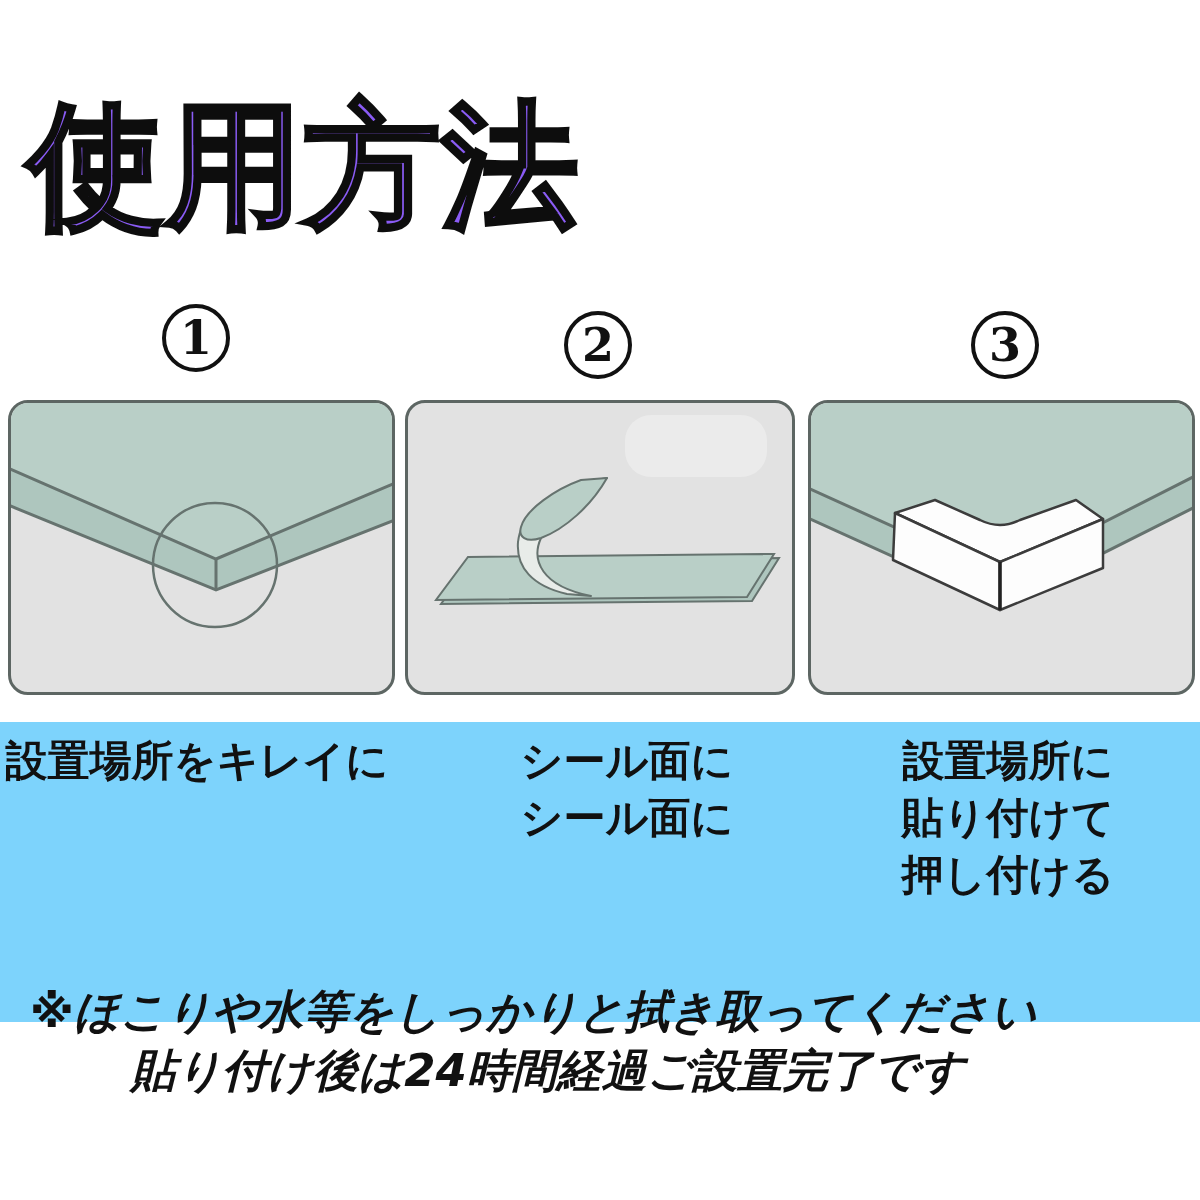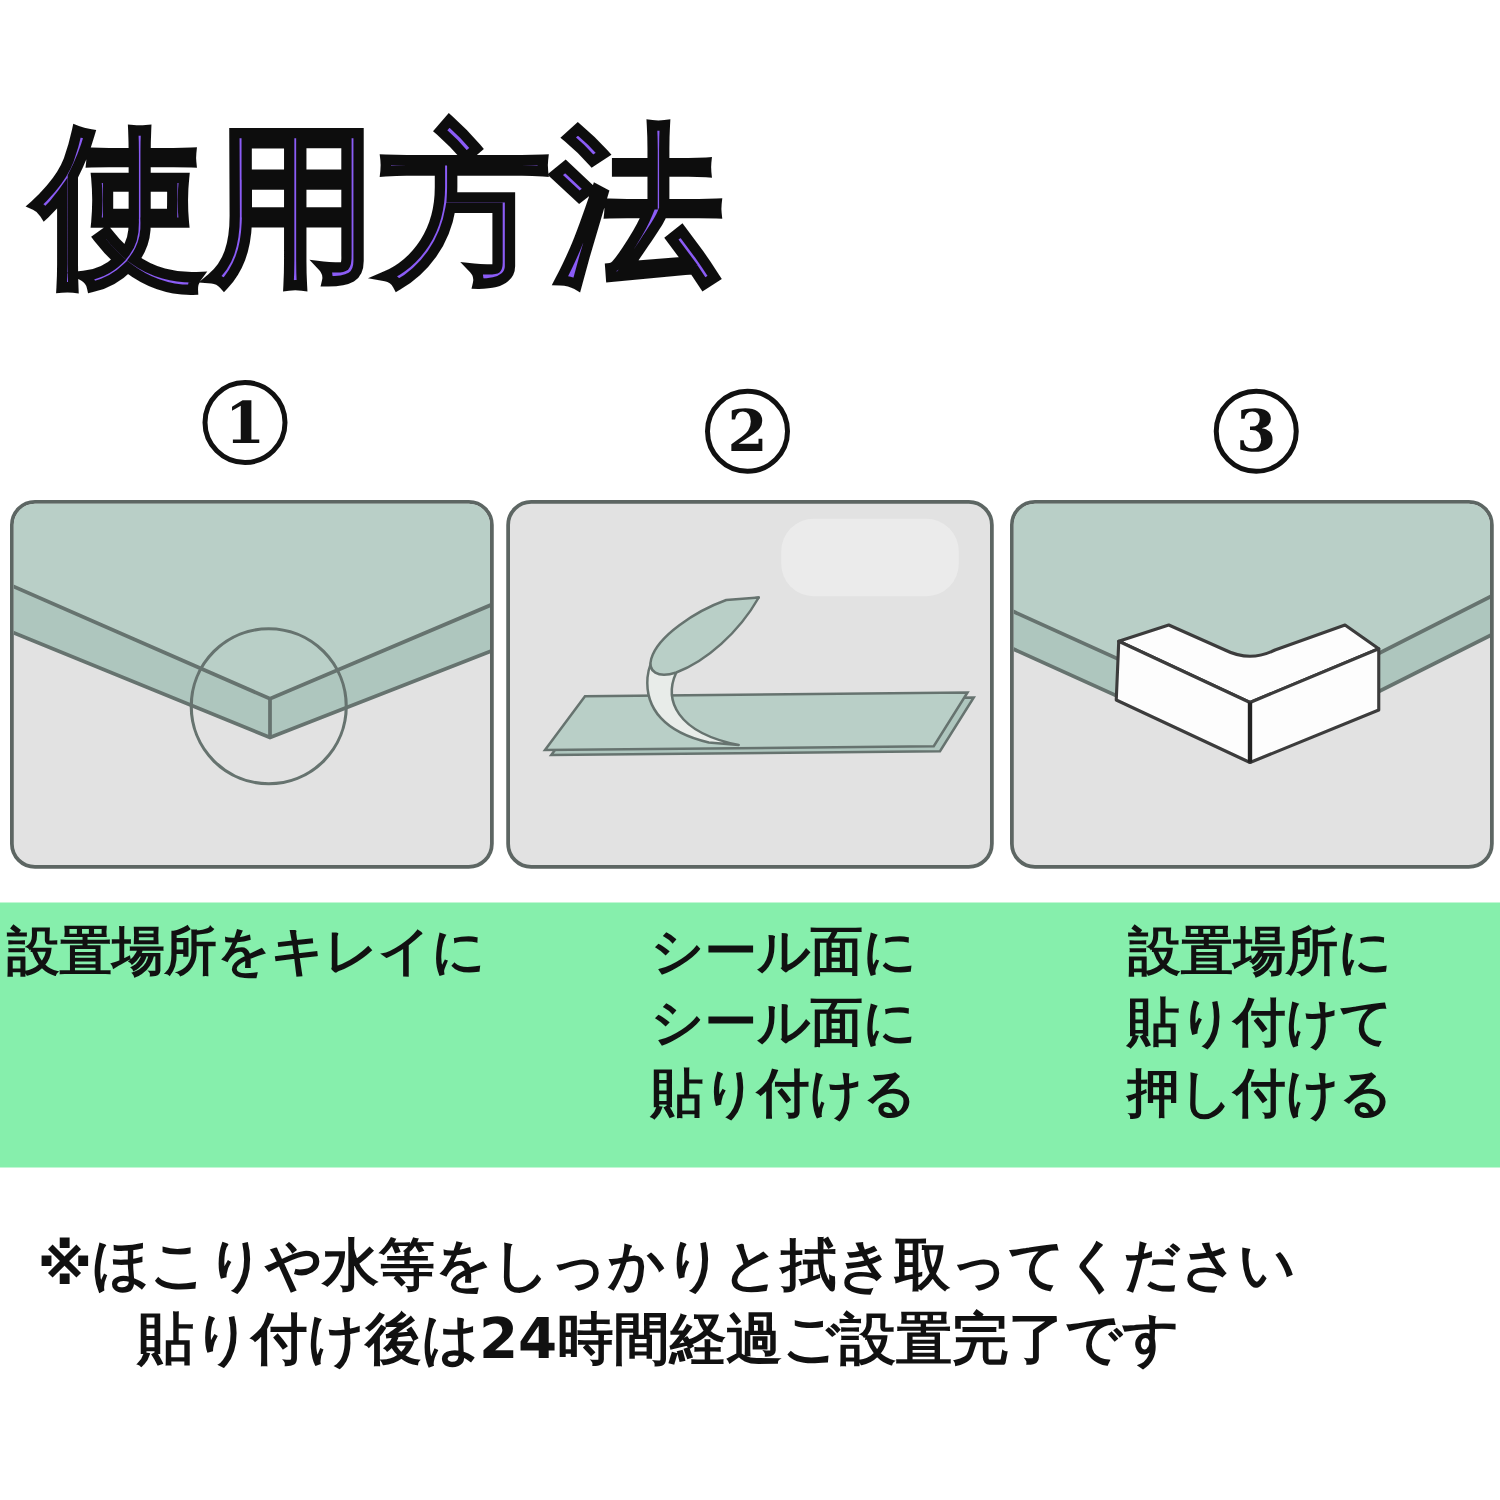--- a/index.html
+++ b/index.html
@@ -30,35 +30,35 @@
   .panel {
     position:absolute; top:400px; height:295px;
     background:#e2e2e2; border:3px solid #5d6663; border-radius:20px;
     overflow:hidden;
   }
   #panel-1 { left:8px;   width:387px; }
   #panel-2 { left:405px; width:390px; }
   #panel-3 { left:808px; width:387px; }
   .panel svg { position:absolute; left:-3px; top:-3px; width:calc(100% + 6px); height:calc(100% + 6px); }
   .caption-band {
-    position:absolute; left:0; top:722px; width:1200px; height:212px;
-    background:#86efac;
+    position:absolute; left:0; top:722px; width:1200px; height:300px;
+    background:#7dd3fc;
   }
   .caption {
     position:absolute; top:10px; text-align:center;
     font-size:42px; font-weight:bold; line-height:57px; color:#111;
   }
   #caption-1 { left:0;    width:394px; }
   #caption-2 { left:427px; width:400px; }
   #caption-3 { left:808px; width:400px; }
   .footnote {
     position:absolute; left:30px; top:982px;
-    font-size:45px; font-weight:bold; line-height:59px; color:#111;
+    font-size:45px; font-weight:bold; line-height:59px; color:#111;font-style:italic;
   }
-  .footnote .line2 { margin-left:80px; }
+  .footnote .line2 { margin-left:101px; }
 </style>
 </head>
 <body>
 
 <div class="title">使用方法</div>
 
 <div class="step-circle" id="circle-1">
   <span>1</span>
 </div>
 <div class="step-circle" id="circle-2">
@@ -102,21 +102,20 @@
   </svg>
 </div>
 
 <div class="caption-band">
   <div class="caption" id="caption-1">
     <div>設置場所をキレイに</div>
   </div>
   <div class="caption" id="caption-2">
     <div>シール面に</div>
     <div>シール面に</div>
-    <div>貼り付ける</div>
   </div>
   <div class="caption" id="caption-3">
     <div>設置場所に</div>
     <div>貼り付けて</div>
     <div>押し付ける</div>
   </div>
 </div>
 
 <div class="footnote">
   <div class="line1">※ほこりや水等をしっかりと拭き取ってください</div>

